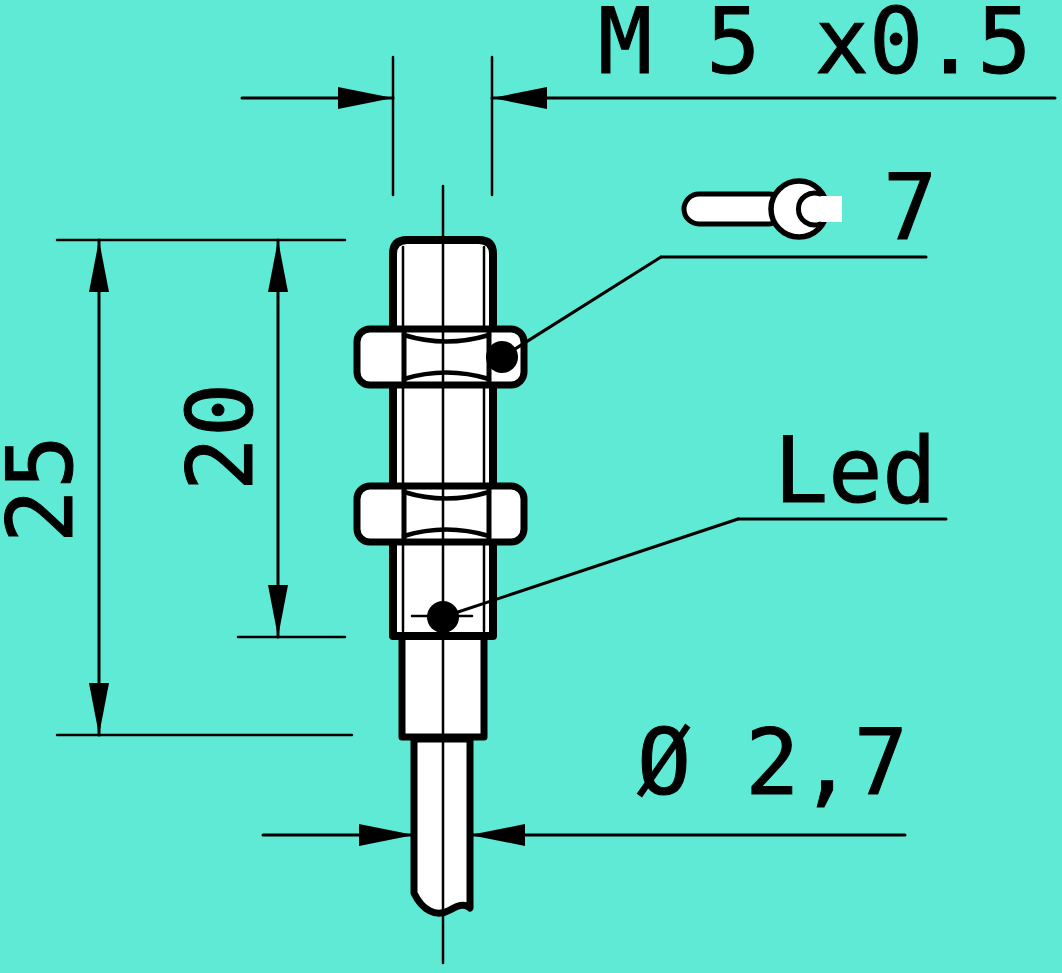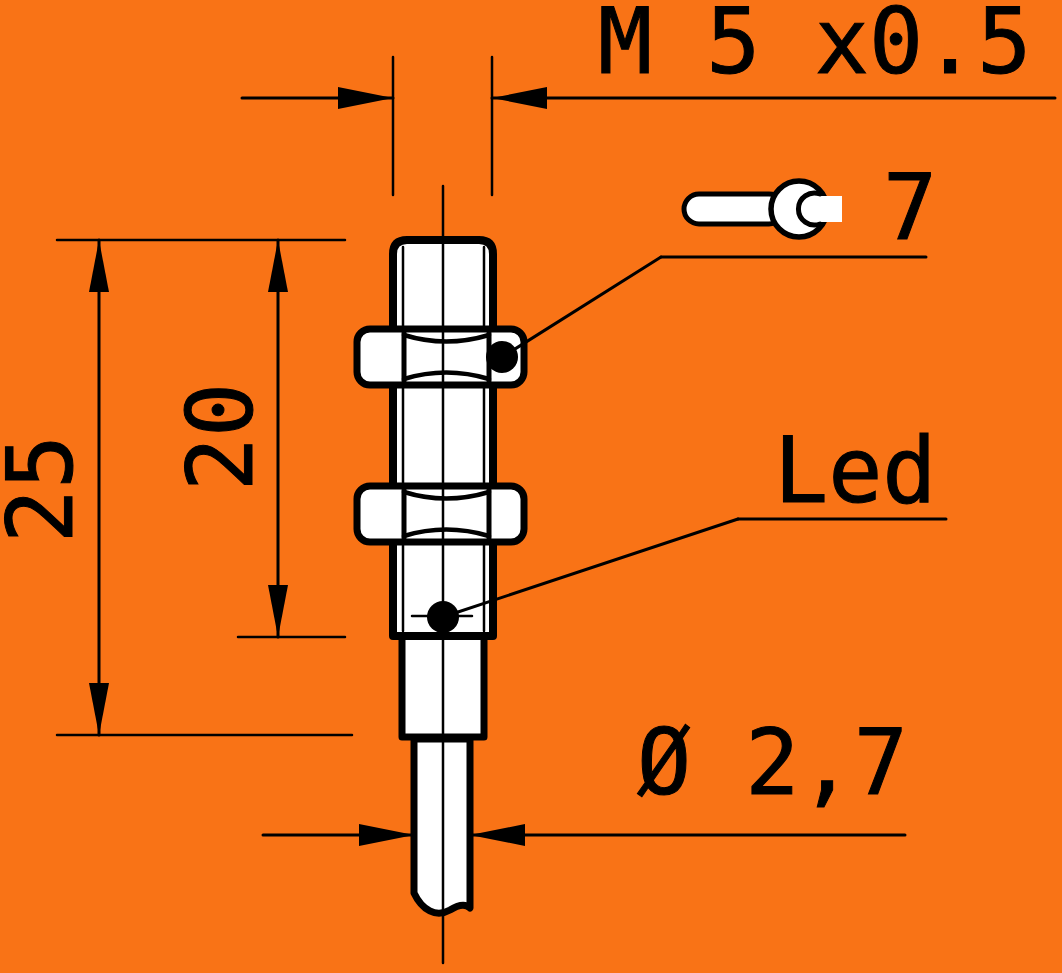--- a/index.html
+++ b/index.html
@@ -4,21 +4,21 @@
 <style>
   html, body {
     margin: 0;
     padding: 0;
     background: #ffffff;
   }
   .canvas {
     position: relative;
     width: 1062px;
     height: 973px;
-    background: #f97316;
+    background: #5eead4;
     overflow: hidden;
     text-align: center;
   }
   svg text {
     font-family: "DejaVu Sans Mono", "Liberation Mono", monospace;
     font-size: 90px;
     fill: #000000;
   }
 </style>
 </head>

